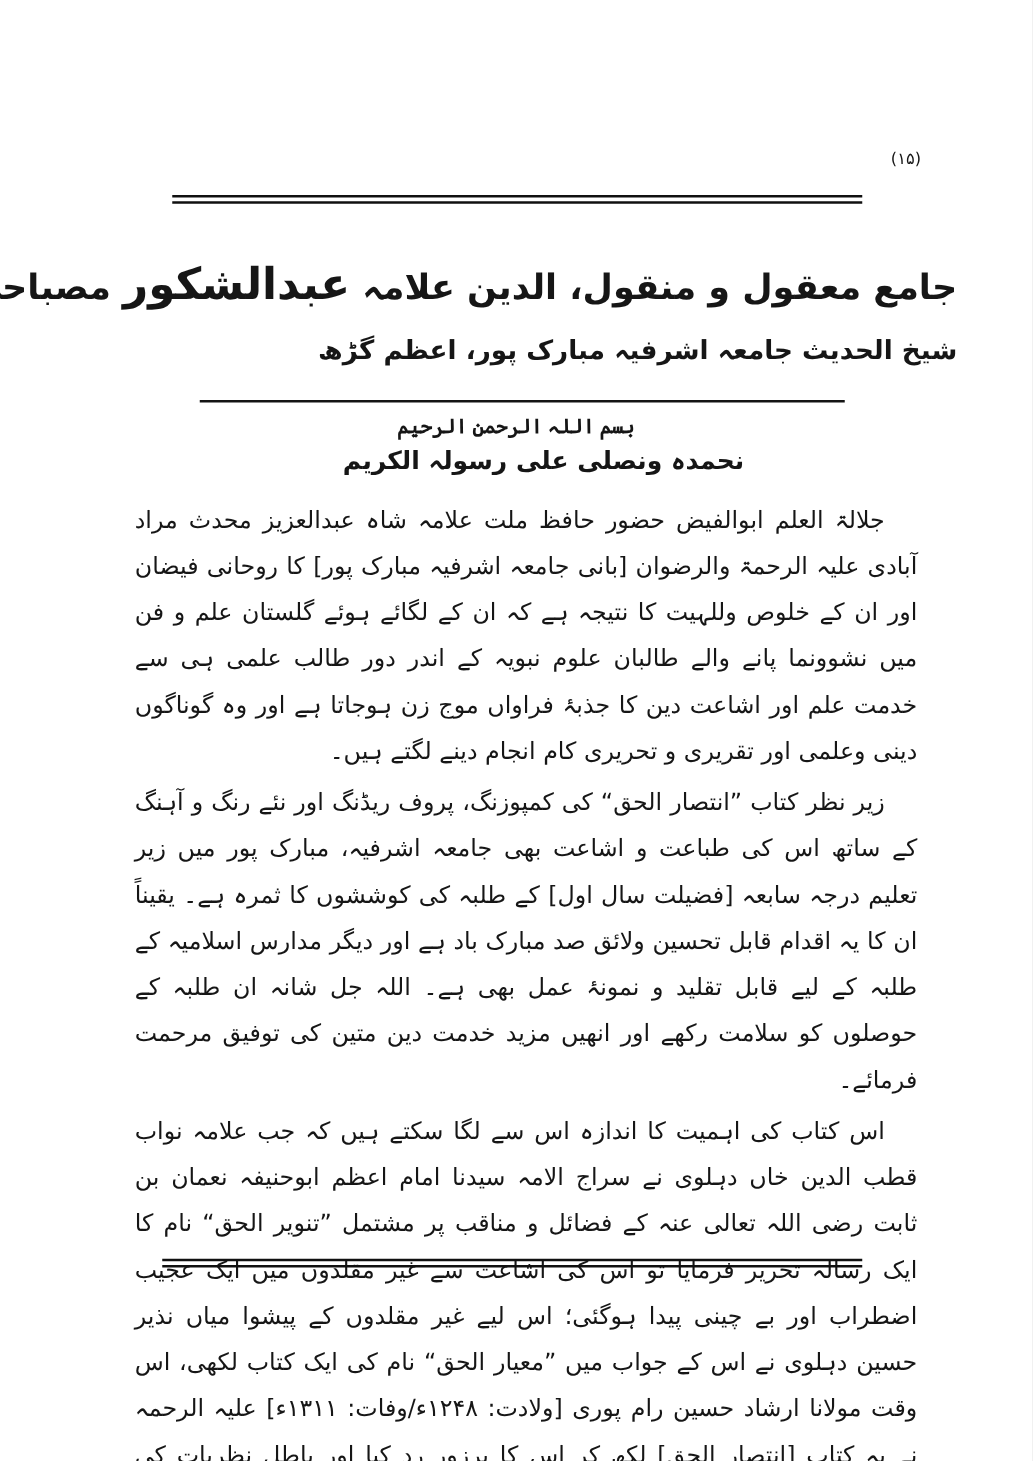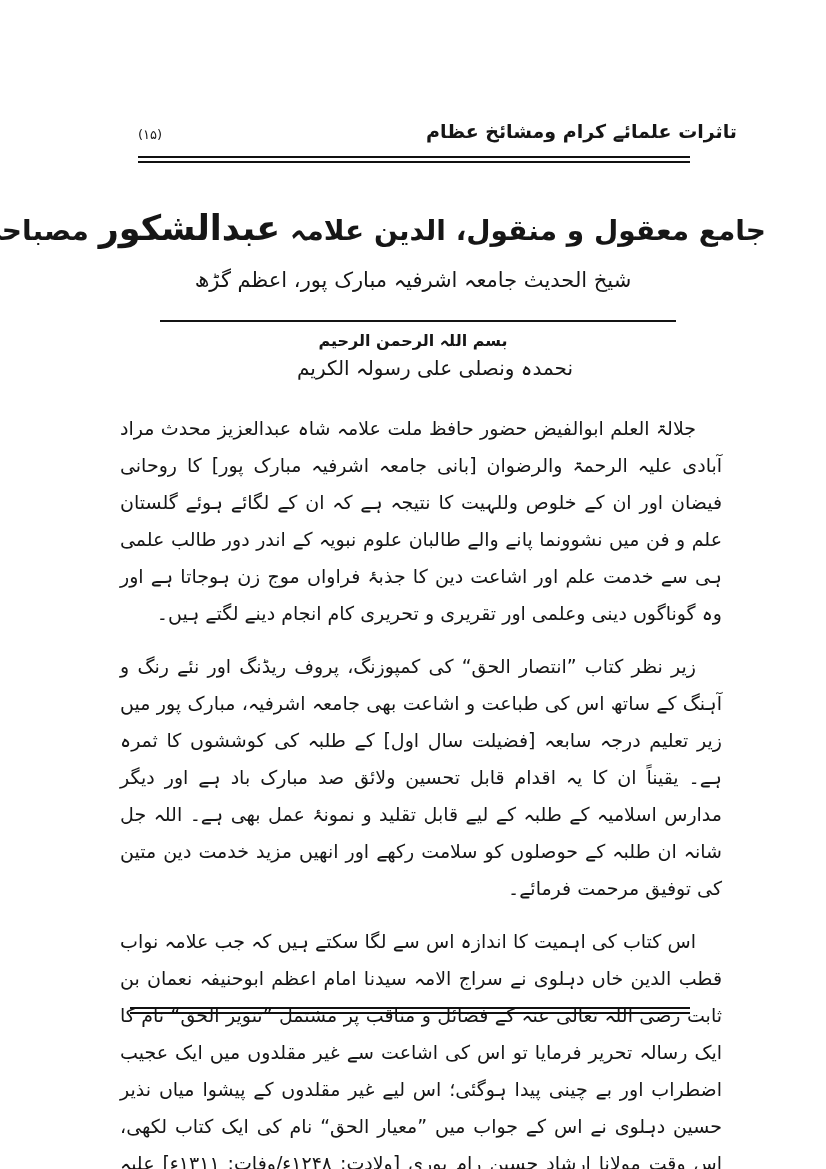--- a/index.html
+++ b/index.html
@@ -34,52 +34,51 @@
   .rule-foot{top:1007px;left:130px;width:560px;}
   
   .art-title{
     position:absolute;top:204px;left:60px;right:60px;
     text-align:center;font-size:28px;font-weight:600;line-height:1.4;
     white-space:nowrap;
   }
   .art-title .big-name{font-size:35px;font-weight:700;}
   .art-subtitle{
     position:absolute;top:268px;left:60px;right:60px;
-    text-align:center;font-size:21px;font-weight:400;
+    text-align:right;font-size:21px;font-weight:700;
   }
   .title-divider{
     position:absolute;top:320px;left:160px;width:516px;height:2px;
     background:#141414;
   }
   
   .basmala-1{
     position:absolute;top:331px;left:0;right:0;
-    text-align:center;font-size:16px;font-weight:700;
+    text-align:center;font-size:16px;font-weight:700;font-family:Liberation Serif, serif;
   }
   .basmala-2{
     position:absolute;top:356px;left:0;right:0;
-    text-align:center;font-size:20px;font-weight:400;padding-left:44px;
+    text-align:center;font-size:20px;font-weight:700;padding-left:44px;
   }
   
   .body-text{
     position:absolute;top:394px;right:88px;width:634px;
     font-size:19px;line-height:37px;
     text-align:justify;text-justify:inter-word;
   }
   .body-text p{
-    margin:16px;text-indent:26px;
+    margin:4px;text-indent:26px;
   }
 </style>
 </head>
 <body>
 
 <div class="sheet">
 
   <div class="runhead">
-    <div class="runhead-title">تاثرات علمائے کرام ومشائخ عظام</div>
     <div class="page-num">(۱۵)</div>
   </div>
 
   <div class="rule-double rule-head"></div>
 
   <div class="art-title">
     <span>جامع معقول و منقول، الدین علامہ </span><span class="big-name">عبدالشکور</span><span> مصباحی دامت برکاتہم العالیہ</span>
   </div>
 
   <div class="art-subtitle">شیخ الحدیث جامعہ اشرفیہ مبارک پور، اعظم گڑھ</div>

